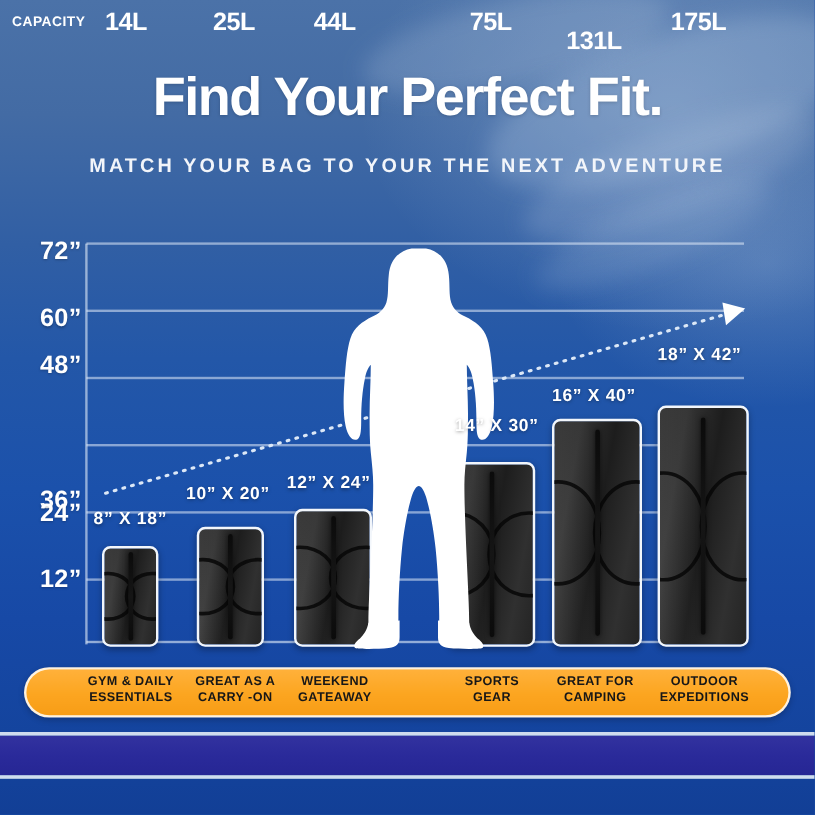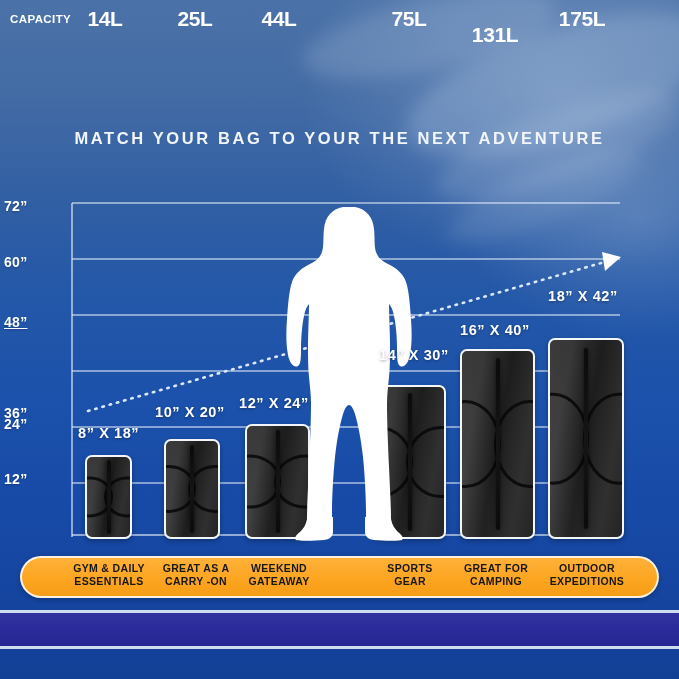--- a/index.html
+++ b/index.html
@@ -50,22 +50,22 @@
   }
   .axis{
     position:absolute;left:71px;top:203px;width:2px;height:334px;
     background:rgba(225,235,248,.60);
   }
   .baseline{
     position:absolute;left:72px;top:534px;width:548px;height:2px;
     background:rgba(225,235,248,.62);
   }
   .ytick{
-    position:absolute;right:0;width:64px;text-align:left;
-    color:#ffffff;font-size:14px;font-weight:700;letter-spacing:.3px;
+    position:absolute;right:0;width:64px;text-align:right;
+    color:#ffffff;font-size:21px;font-weight:700;letter-spacing:.3px;
     text-shadow:0 1px 2px rgba(0,0,0,.25);
   }
   .yticks{position:absolute;left:0;top:0;width:68px;height:679px;}
 
   
   .trend{position:absolute;left:0;top:0;width:679px;height:679px;pointer-events:none;}
 
   
   .bag{
     position:absolute;
@@ -138,37 +138,38 @@
 </head>
 <body>
 
 <div id="stage">
 
   <div class="cloud c1"></div>
   <div class="cloud c2"></div>
   <div class="cloud c3"></div>
   <div class="cloud c4"></div>
 
+  <div class="title">Find Your Perfect Fit.</div>
   <div class="subtitle">MATCH YOUR BAG TO YOUR THE NEXT ADVENTURE</div>
 
   <div id="chart">
 
     <div class="gridline" style="top:202px;"></div>
     <div class="gridline" style="top:258px;"></div>
     <div class="gridline" style="top:314px;"></div>
     <div class="gridline" style="top:370px;"></div>
     <div class="gridline" style="top:426px;"></div>
     <div class="gridline" style="top:482px;"></div>
     <div class="axis"></div>
     <div class="baseline"></div>
 
     <div class="yticks">
       <div class="ytick" style="top:198px;">72”</div>
       <div class="ytick" style="top:254px;">60”</div>
-      <div class="ytick" style="top:314px;text-decoration:underline;">48”</div>
+      <div class="ytick" style="top:293px;">48”</div>
       <div class="ytick" style="top:357px;margin-top:48px;">36”</div>
       <div class="ytick" style="top:416px;">24”</div>
       <div class="ytick" style="top:471px;">12”</div>
     </div>
 
     <svg class="trend" viewBox="0 0 679 679">
       <line x1="88" y1="411" x2="608" y2="261" stroke="#dce8f7" stroke-width="2.6" stroke-linecap="round" stroke-dasharray="1.5 6"></line>
       <polygon points="621,257 602,252 605,271" fill="#ffffff"></polygon>
     </svg>
 

